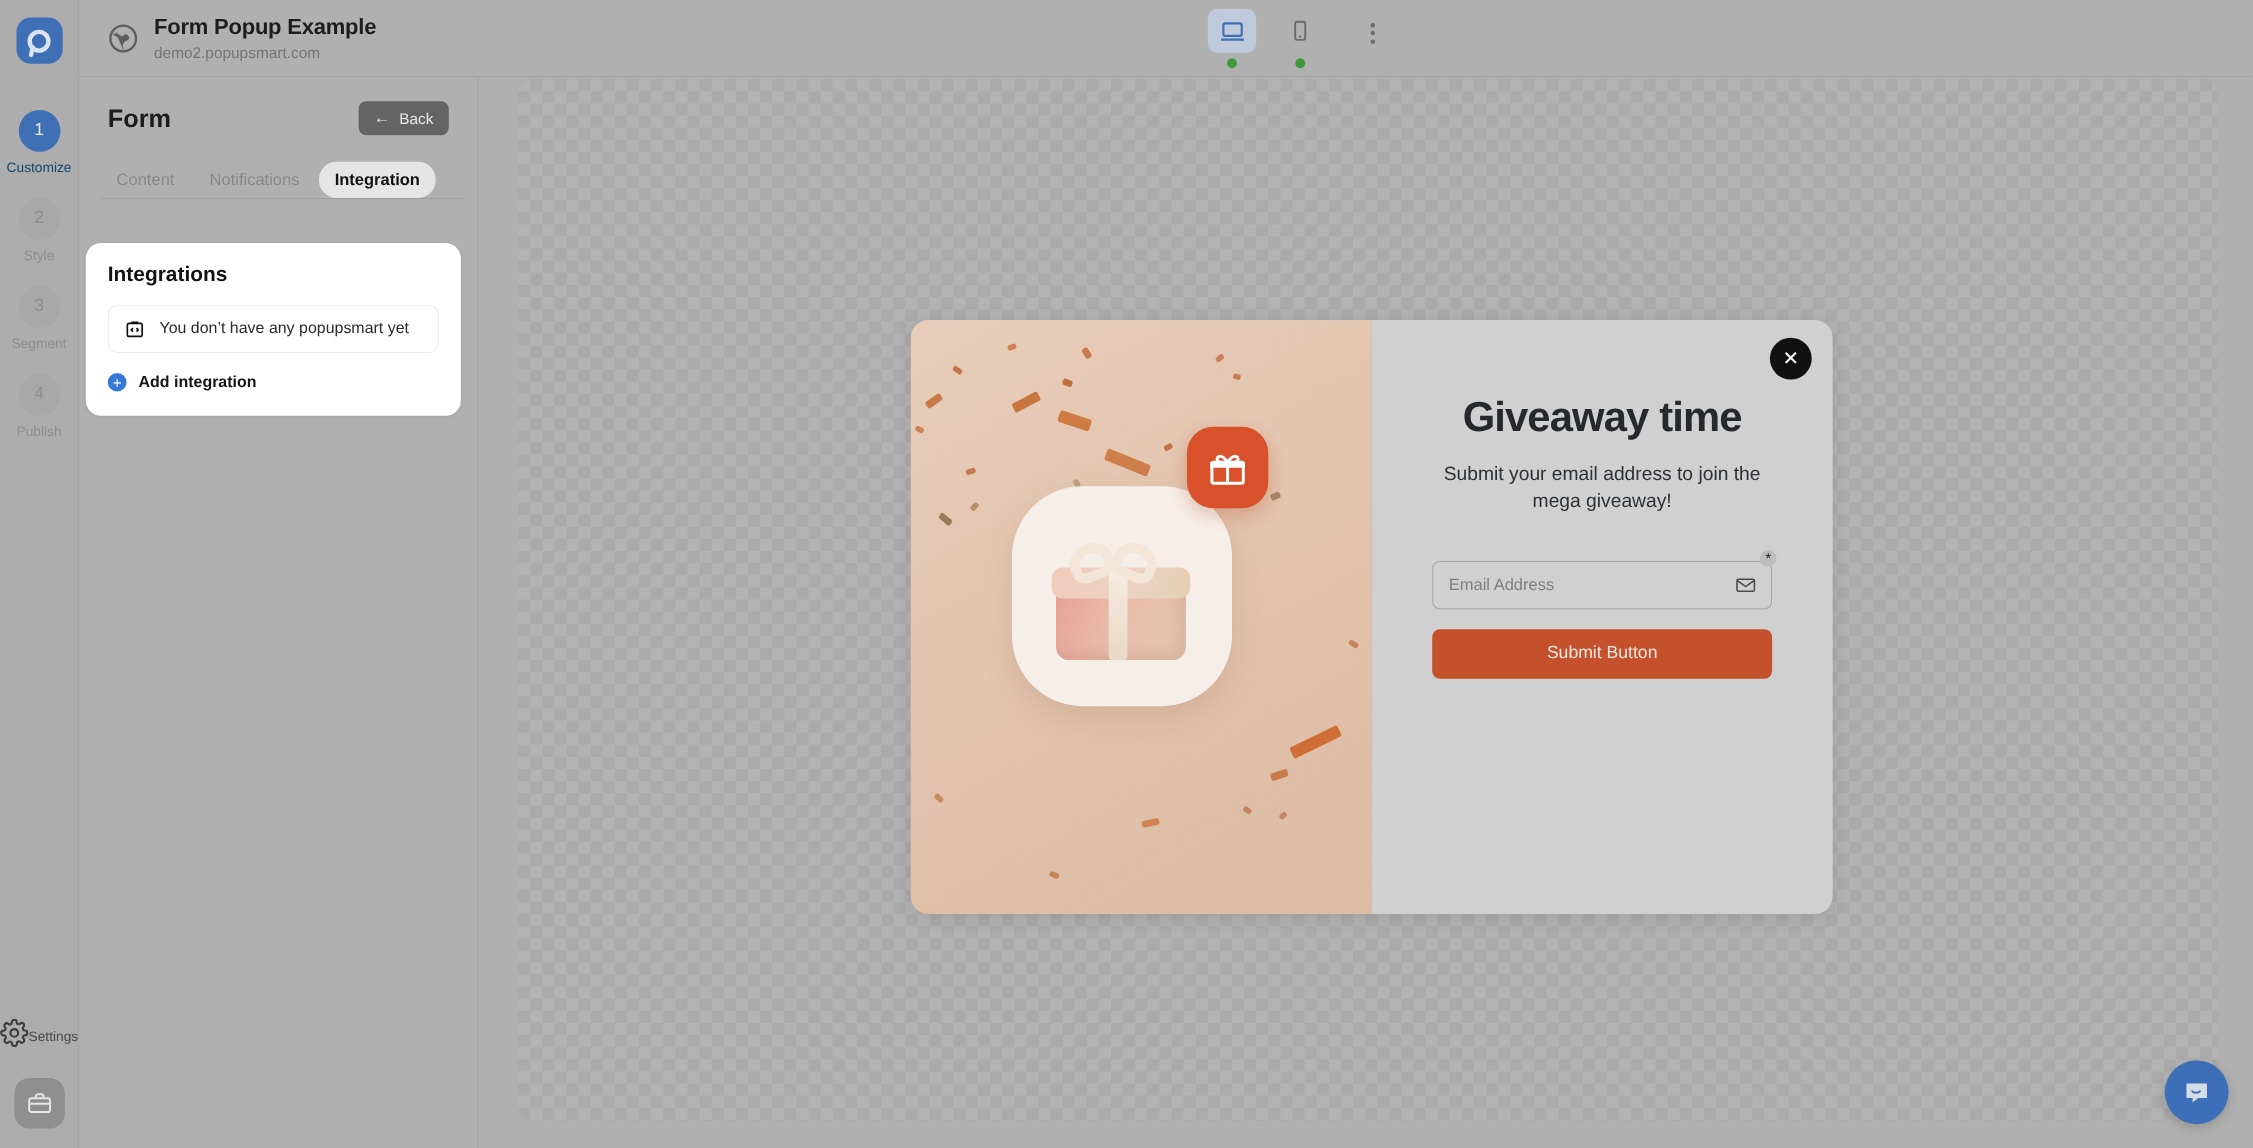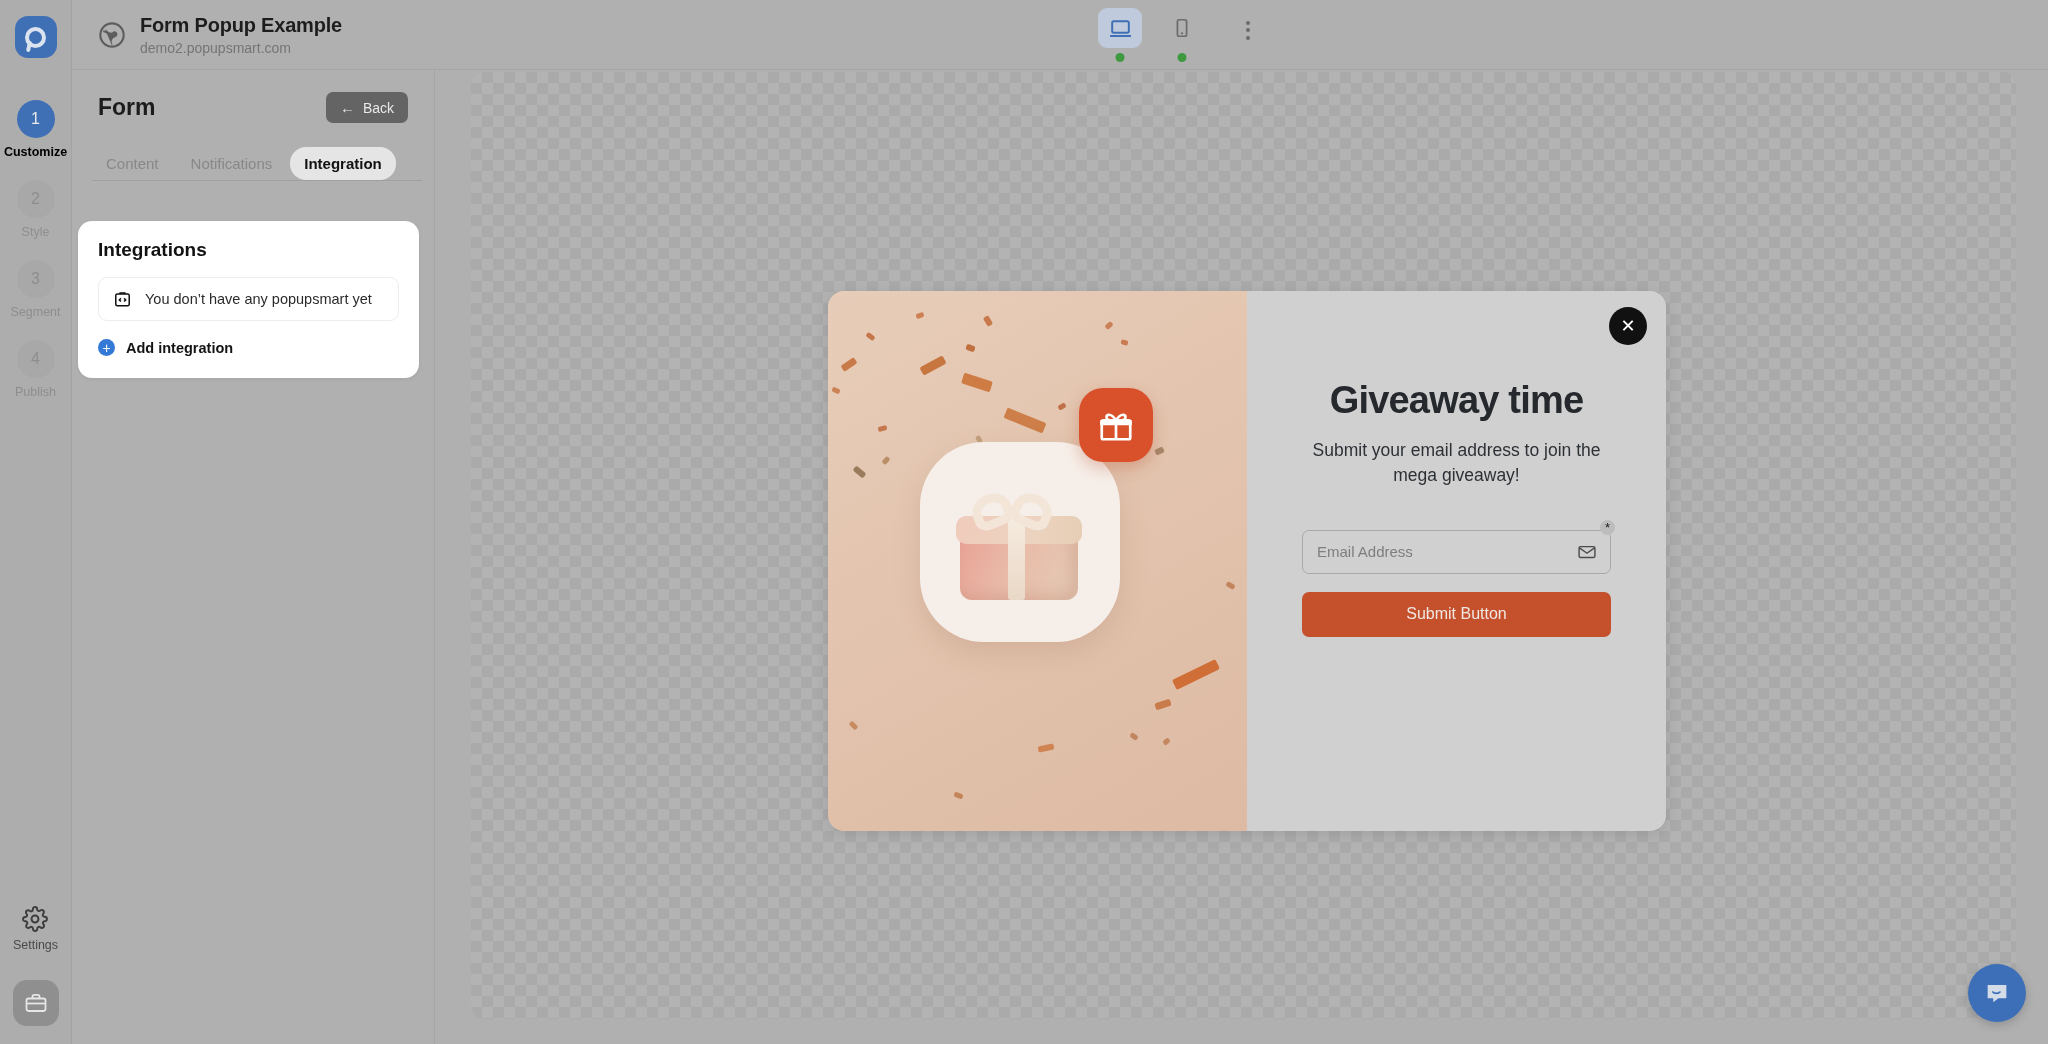--- a/index.html
+++ b/index.html
@@ -48,28 +48,28 @@
     cursor: pointer;
   }
   .step-circle {
     width: 38px; height: 38px; border-radius: 50%;
     display: flex; align-items: center; justify-content: center;
     font-size: 16px; font-weight: 400;
     background: #a8a8a8; color: #8e8e8e;
   }
   .step.active .step-circle { background: #3f6fb5; color: #e9e9e9; font-weight: 500; }
   .step-label { font-size: 12.5px; margin-top: 7px; color: #8e8e8e; }
-  .step.active .step-label { color: #000000; font-weight: 700; }
+  .step.active .step-label { color: #0c4a6e; font-weight: 400; }
 
   .rail-bottom {
     margin-top: auto; width: 100%;
     display: flex; flex-direction: column; align-items: center;
     padding-bottom: 18px;
   }
-  .settings-item { display: flex; flex-direction: column; align-items: center; cursor: pointer; }
+  .settings-item { display: flex; flex-direction: row; align-items: center; cursor: pointer; }
   .gear { width: 26px; height: 26px; }
   .settings-label { font-size: 12.5px; color: #4a4a4a; margin-top: 6px; }
   .workspace-btn {
     margin-top: 28px;
     width: 46px; height: 46px; border-radius: 14px;
     background: #8f8f8f;
     display: flex; align-items: center; justify-content: center;
     cursor: pointer;
   }
 
@@ -260,21 +260,21 @@
 
   .popup-right {
     width: 419px; height: 540px;
     border-radius: 0 16px 16px 0;
     background: #d0d0d0;
     display: flex; flex-direction: column;
     align-items: center;
     padding: 0 55px;
   }
   .pop-title {
-    margin-top: 88px;
+    margin-top: 68px;
     font-size: 38px; font-weight: 800; color: #25282c;
     letter-spacing: -0.8px; text-align: center;
   }
   .pop-sub {
     margin-top: 16px;
     font-size: 17.5px; font-weight: 400; color: #2d3136;
     text-align: center; line-height: 1.42;
   }
   .field-wrap { position: relative; width: 100%; margin-top: 42px; }
   .field {

